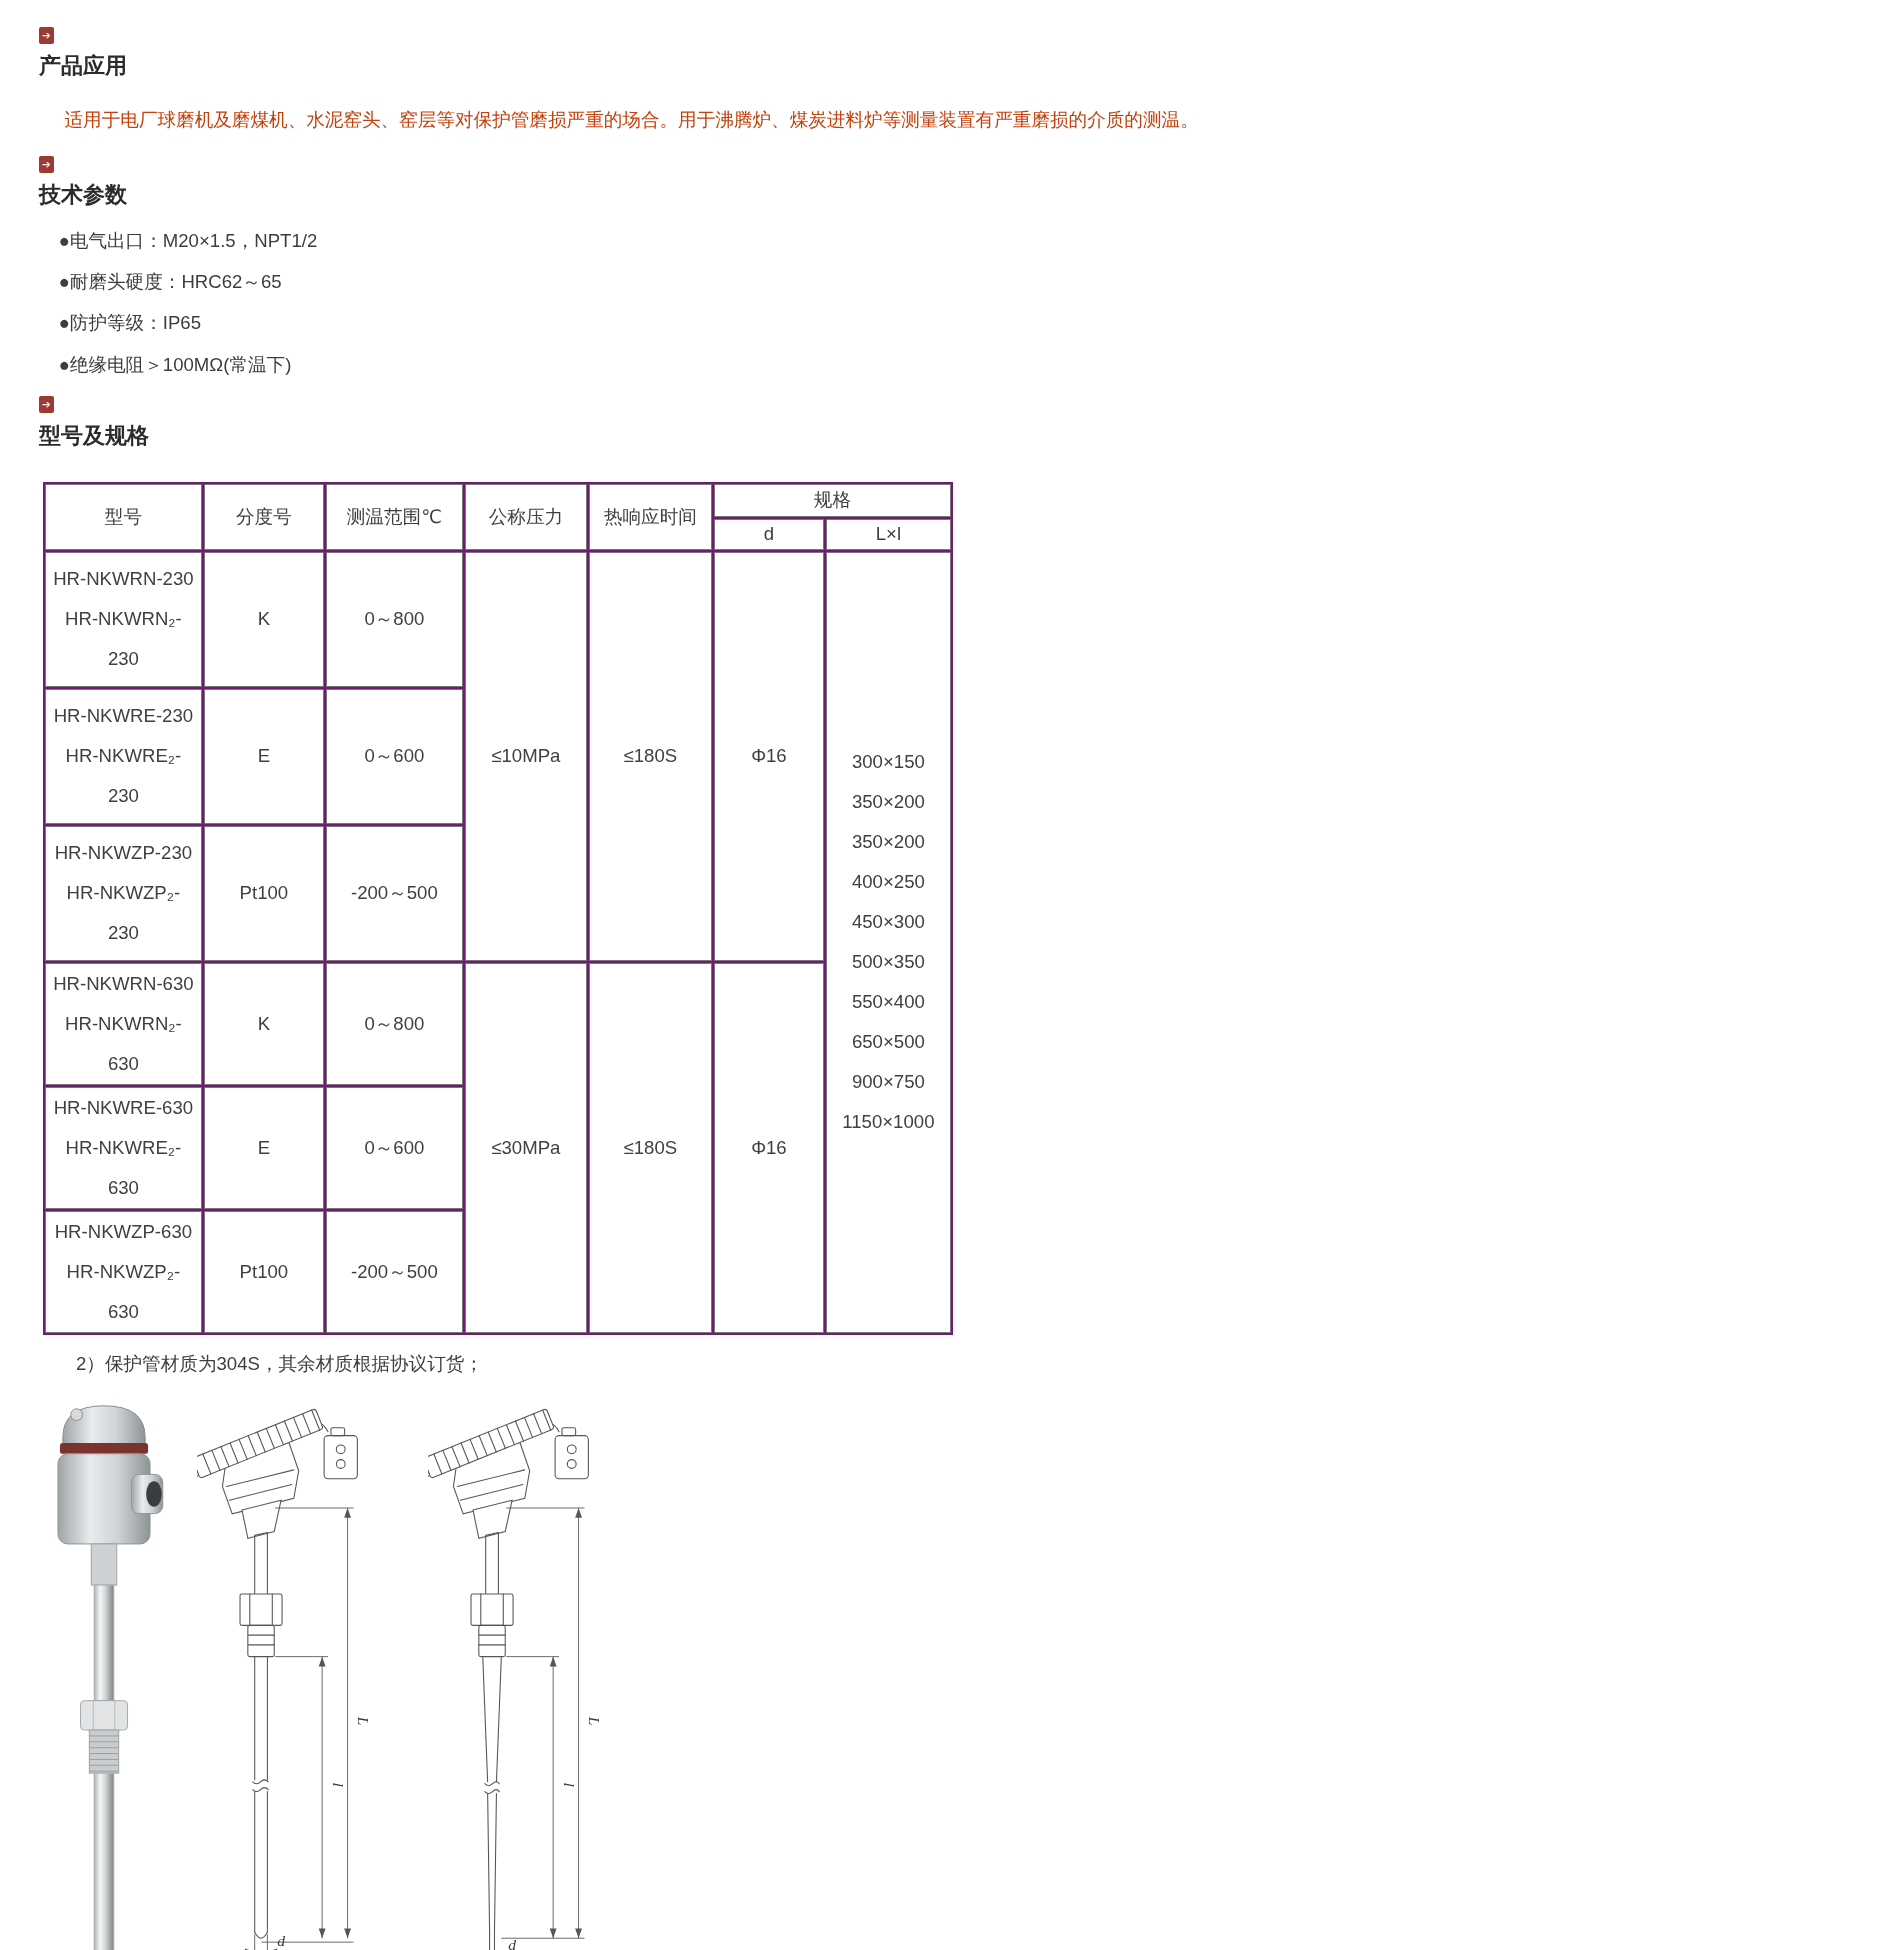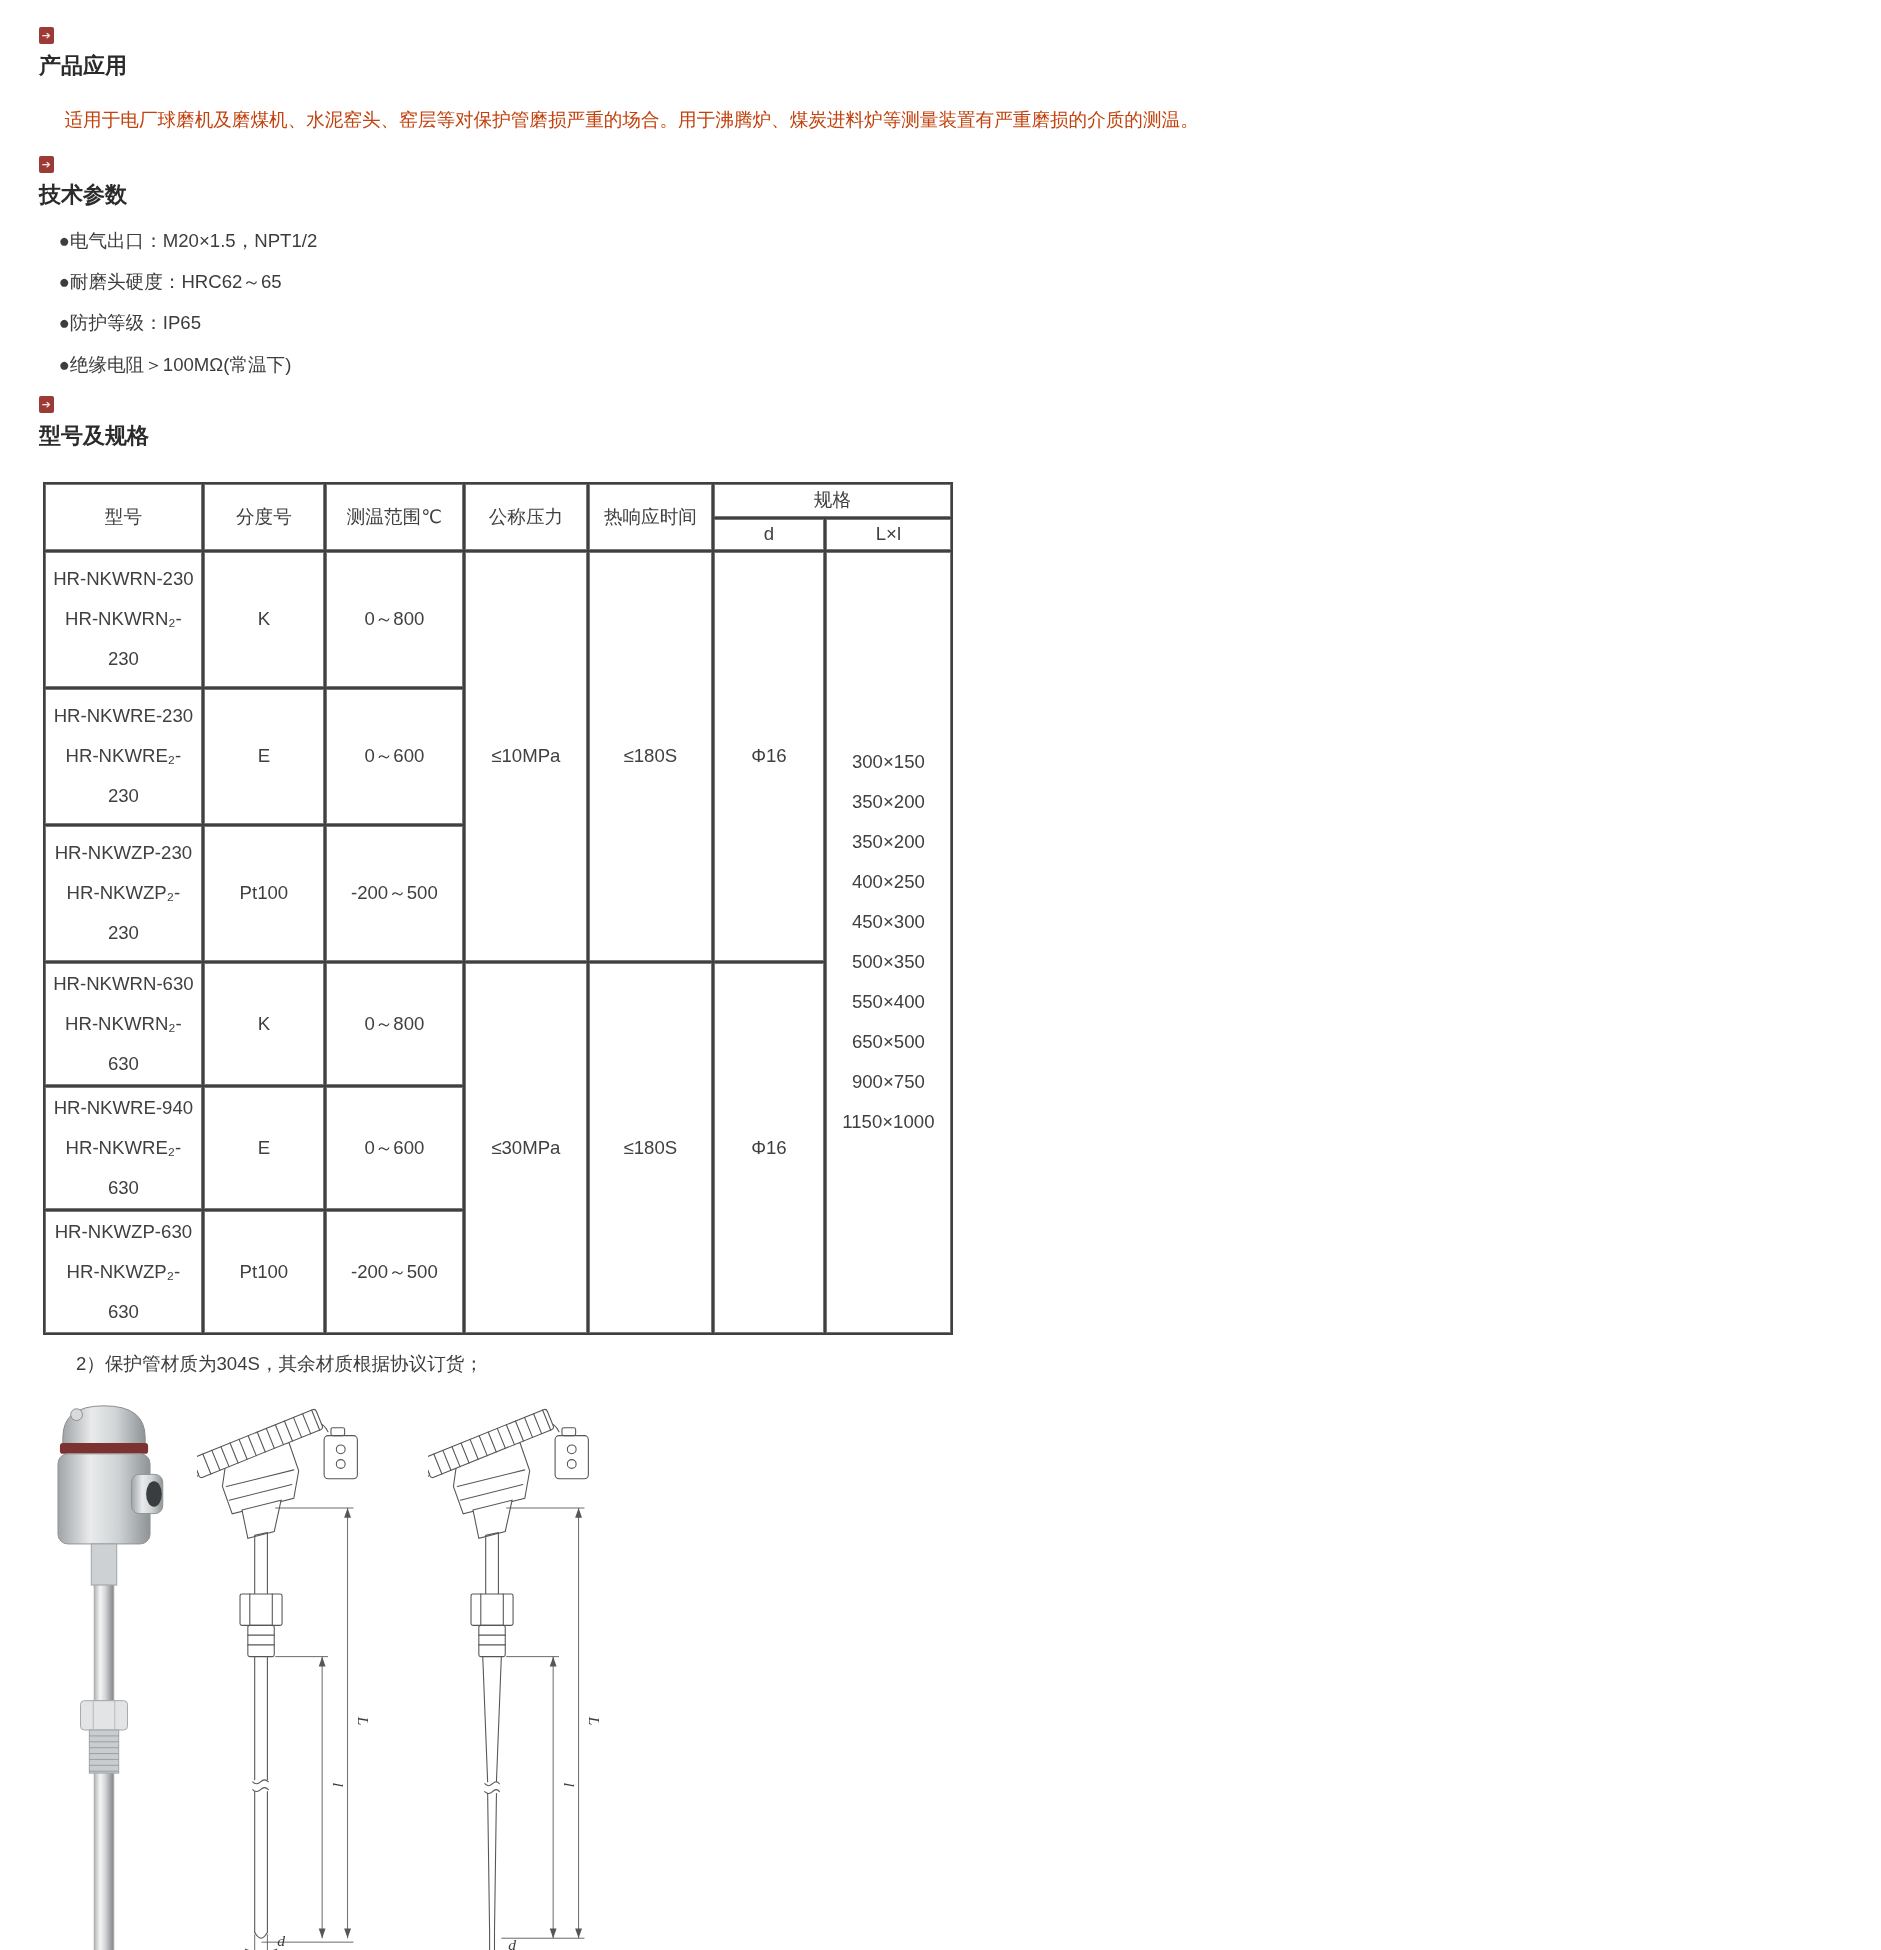--- a/index.html
+++ b/index.html
@@ -16,21 +16,21 @@
   }
   .m2{margin-top:19.6px;}
   .m3{margin-top:13.7px;}
   h2.sec{font-size:22px;font-weight:bold;color:#2b2b2b;margin:5.9px 0 0 0;}
   p.intro{margin:25.5px 0 0 0;padding-left:25.5px;color:#c2410c;font-family:Liberation Mono, monospace;}
   ul.bullets{list-style:none;margin:17.6px 0 0 0;padding:0 0 0 19.6px;}
   ul.bullets li{margin:0 0 15.7px 0;line-height:25.5px;}
   table.spec{
     margin:31px 0 0 3.9px;
     border-collapse:separate;border-spacing:2px;
-    table-layout:fixed;background:#404040;
+    table-layout:fixed;background:#701a75;
   }
   table.spec th,table.spec td{
     border:1px solid #777777;background:#fff;color:#404040;
     font-weight:normal;font-size:18.6px;padding:0 3.9px;
     vertical-align:middle;text-align:center;overflow:hidden;
   }
   tr.hrow1 th{height:31px;}
   tr.hrow2 th{height:29px;}
   td.model{
     text-align:left;padding-left:4.9px;line-height:40px;font-size:18.6px;
@@ -141,21 +141,21 @@
           <div>630</div>
         </td>
         <td>K</td>
         <td>0～800</td>
         <td rowspan="3">≤30MPa</td>
         <td rowspan="3">≤180S</td>
         <td rowspan="3">Φ16</td>
       </tr>
       <tr class="r630">
         <td class="model">
-          <div>HR-NKWRE-940</div>
+          <div>HR-NKWRE-630</div>
           <div>HR-NKWRE₂-</div>
           <div>630</div>
         </td>
         <td>E</td>
         <td>0～600</td>
       </tr>
       <tr class="r630">
         <td class="model">
           <div>HR-NKWZP-630</div>
           <div>HR-NKWZP₂-</div>

